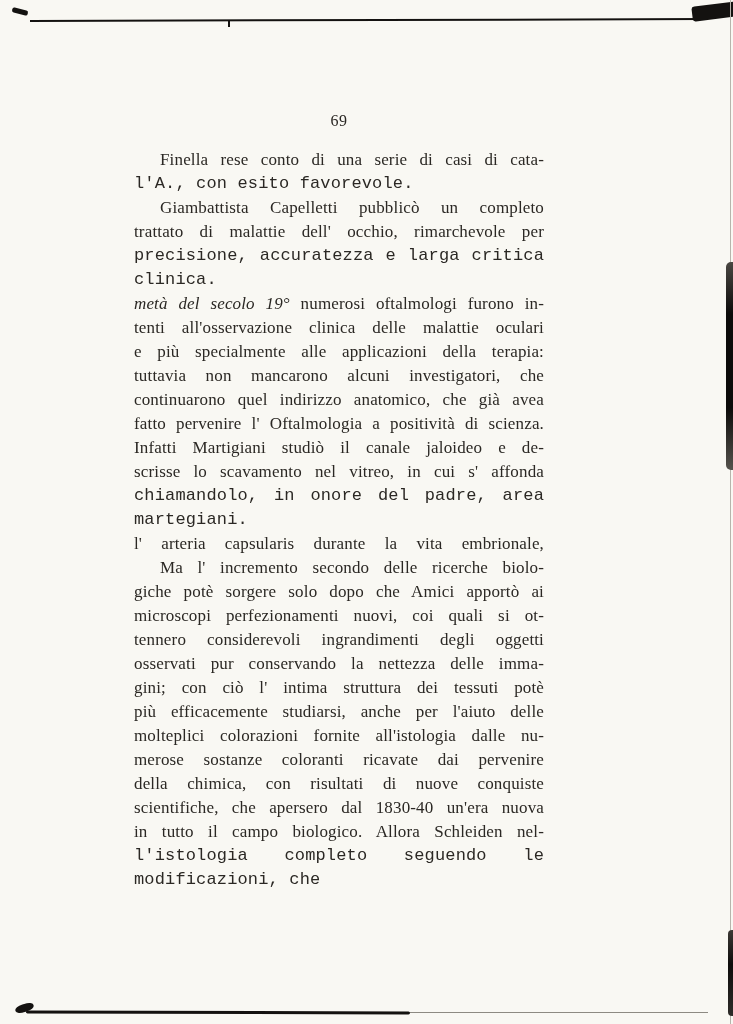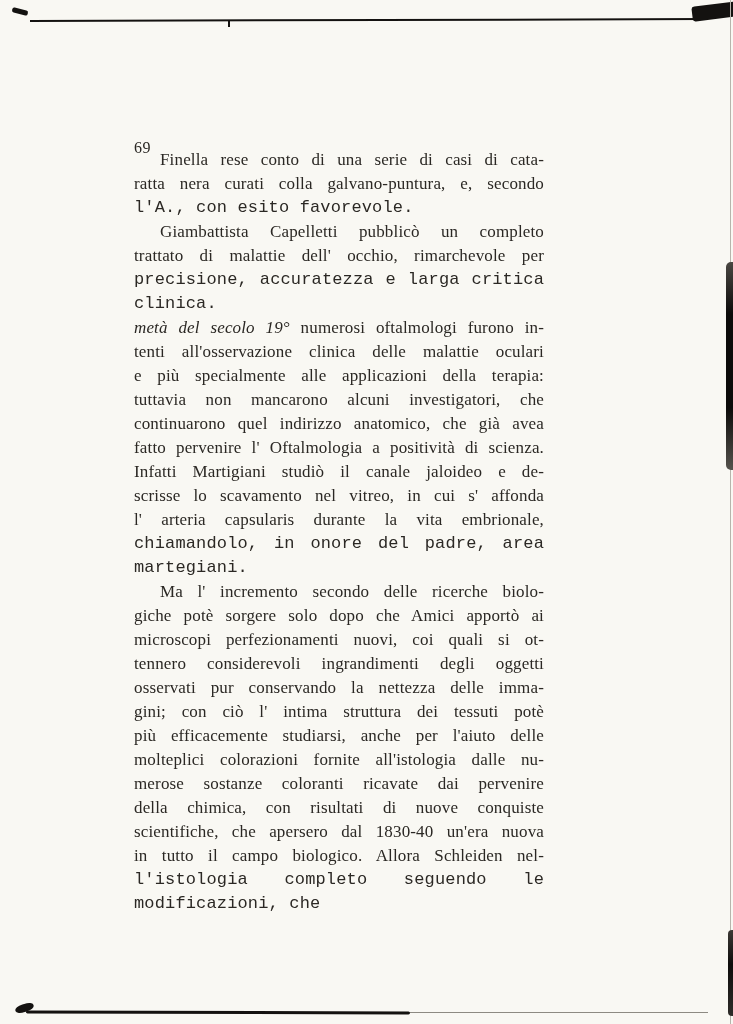--- a/index.html
+++ b/index.html
@@ -7,21 +7,21 @@
     --paper:#f9f8f3;
     --artifact:#141210;
   }
   *{margin:0;padding:0;box-sizing:border-box;}
   html,body{width:733px;height:1024px;}
   body{background:var(--paper);font-family:"Liberation Serif","DejaVu Serif",serif;color:var(--ink);}
   .scan-page{position:relative;width:733px;height:1024px;background:var(--paper);overflow:hidden;}
 
   .page-number{
     position:absolute;top:112px;left:134px;width:410px;
-    text-align:left;font-size:16px;letter-spacing:.5px;margin-top:27px;
+    text-align:center;font-size:16px;letter-spacing:.5px;
   }
 
   .text-block{
     position:absolute;top:148px;left:134px;width:410px;
     font-size:17px;line-height:24px;letter-spacing:.15px;
   }
   .paragraph{margin:0;}
   .line{text-align:justify;text-align-last:justify;white-space:normal;}
   .line.first{text-indent:26px;}
   .line.last{text-align-last:left;font-family:Liberation Mono, monospace;}
@@ -55,39 +55,38 @@
   <div class="right-streak-1" style="position:absolute;"></div>
   <div class="right-streak-2" style="position:absolute;"></div>
   <div class="bottom-rule-faint" style="position:absolute;"></div>
   <div class="artifact bottom-rule-dark"></div>
   <div class="artifact bottom-left-mark"></div>
 
   <div class="page-number">69</div>
   <div class="text-block">
       <div class="paragraph">
         <div class="line first">Finella rese conto di una serie di casi di cata-</div>
-        <div class="line">ratta nera curati colla galvano-puntura, e, secondo</div>
         <div class="line last">l'A., con esito favorevole.</div>
       </div>
       <div class="paragraph">
         <div class="line first">Giambattista Capelletti pubblicò un completo</div>
         <div class="line">trattato di malattie dell' occhio, rimarchevole per</div>
         <div class="line last">precisione, accuratezza e larga critica clinica.</div>
       </div>
       <div class="paragraph">
         <div class="line"><em>metà del secolo 19°</em> numerosi oftalmologi furono in-</div>
         <div class="line">tenti all'osservazione clinica delle malattie oculari</div>
         <div class="line">e più specialmente alle applicazioni della terapia:</div>
         <div class="line">tuttavia non mancarono alcuni investigatori, che</div>
         <div class="line">continuarono quel indirizzo anatomico, che già avea</div>
         <div class="line">fatto pervenire l' Oftalmologia a positività di scienza.</div>
         <div class="line">Infatti Martigiani studiò il canale jaloideo e de-</div>
         <div class="line">scrisse lo scavamento nel vitreo, in cui s' affonda</div>
+        <div class="line last">chiamandolo, in onore del padre, area martegiani.</div>
         <div class="line">l' arteria capsularis durante la vita embrionale,</div>
-        <div class="line last">chiamandolo, in onore del padre, area martegiani.</div>
       </div>
       <div class="paragraph">
         <div class="line first">Ma l' incremento secondo delle ricerche biolo-</div>
         <div class="line">giche potè sorgere solo dopo che Amici apportò ai</div>
         <div class="line">microscopi perfezionamenti nuovi, coi quali si ot-</div>
         <div class="line">tennero considerevoli ingrandimenti degli oggetti</div>
         <div class="line">osservati pur conservando la nettezza delle imma-</div>
         <div class="line">gini; con ciò l' intima struttura dei tessuti potè</div>
         <div class="line">più efficacemente studiarsi, anche per l'aiuto delle</div>
         <div class="line">molteplici colorazioni fornite all'istologia dalle nu-</div>

